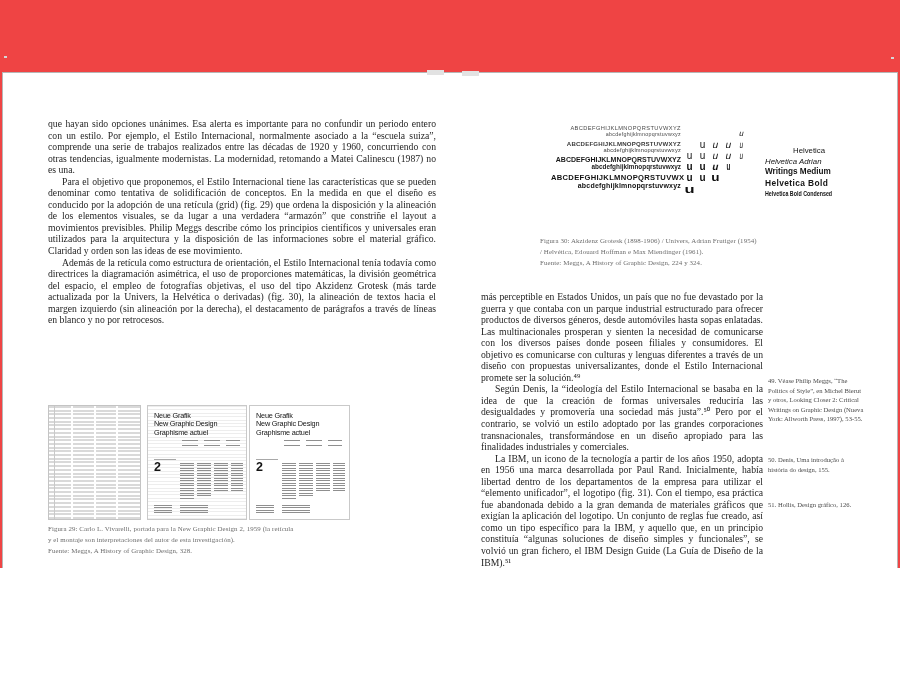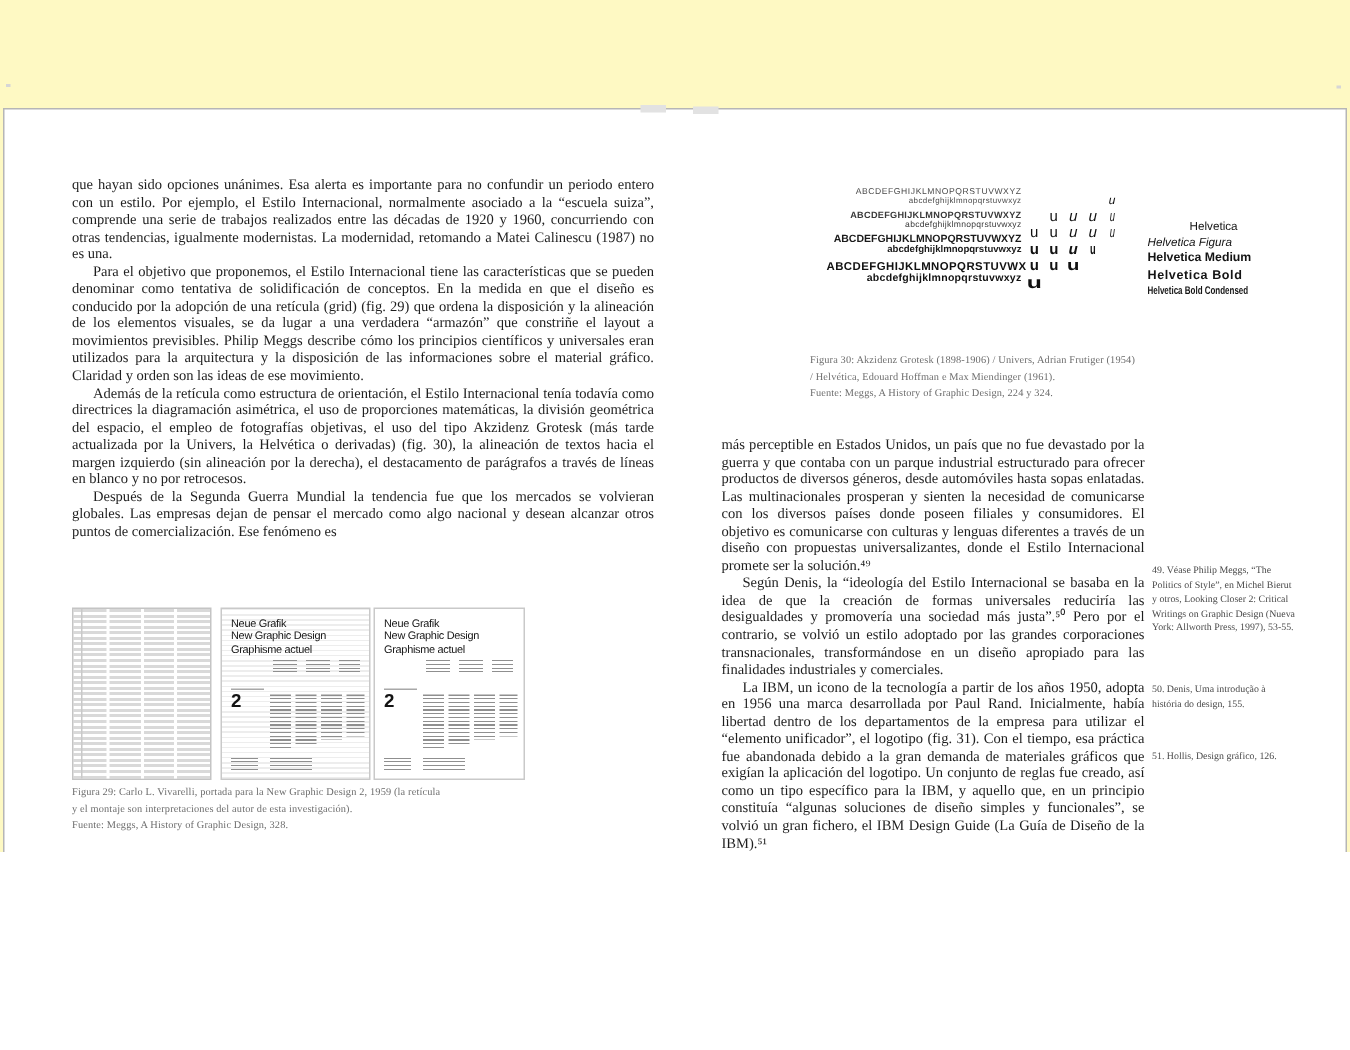--- a/index.html
+++ b/index.html
@@ -1,16 +1,16 @@
 <!DOCTYPE html>
 <html><head>
 <meta charset="utf-8">
 <style>
   html,body{margin:0;padding:0;background:#ffffff;}
-  .canvas{position:relative;width:900px;height:568px;background:#fef9c3;overflow:hidden;
+  .canvas{position:relative;width:900px;height:568px;background:#ef4444;overflow:hidden;
           font-family:"Liberation Serif",serif;}
   .corner-tick{position:absolute;width:3px;height:2px;background:#d6d6d6;}
   .spread{position:absolute;left:2px;top:72px;width:894px;height:552px;background:#ffffff;
           border:1px solid #b6b6b6;}
   .spine-mark{position:absolute;width:17px;height:5px;background:#e2e2e2;}
 
   
   .body-copy{position:absolute;font-family:"Liberation Serif",serif;color:#1e1e1e;
              font-size:9.7px;line-height:11.55px;text-align:justify;}
   .body-copy p{margin:0;text-indent:14px;}
@@ -102,21 +102,20 @@
     <div class="spine-mark" style="left:459px;top:-2px;"></div>
     <div class="spine-mark" style="left:426px;bottom:-3px;"></div>
     <div class="spine-mark" style="left:461px;bottom:-2px;"></div>
 
     <div>
 
       <div class="body-copy" style="left:45px;top:45px;width:388px;">
         <p class="first">que hayan sido opciones unánimes. Esa alerta es importante para no confundir un periodo entero con un estilo. Por ejemplo, el Estilo Internacional, normalmente asociado a la “escuela suiza”, comprende una serie de trabajos realizados entre las décadas de 1920 y 1960, concurriendo con otras tendencias, igualmente modernistas. La modernidad, retomando a Matei Calinescu (1987) no es una.</p>
         <p>Para el objetivo que proponemos, el Estilo Internacional tiene las características que se pueden denominar como tentativa de solidificación de conceptos. En la medida en que el diseño es conducido por la adopción de una retícula (grid) (fig. 29) que ordena la disposición y la alineación de los elementos visuales, se da lugar a una verdadera “armazón” que constriñe el layout a movimientos previsibles. Philip Meggs describe cómo los principios científicos y universales eran utilizados para la arquitectura y la disposición de las informaciones sobre el material gráfico. Claridad y orden son las ideas de ese movimiento.</p>
         <p>Además de la retícula como estructura de orientación, el Estilo Internacional tenía todavía como directrices la diagramación asimétrica, el uso de proporciones matemáticas, la división geométrica del espacio, el empleo de fotografías objetivas, el uso del tipo Akzidenz Grotesk (más tarde actualizada por la Univers, la Helvética o derivadas) (fig. 30), la alineación de textos hacia el margen izquierdo (sin alineación por la derecha), el destacamento de parágrafos a través de líneas en blanco y no por retrocesos.</p>
-        <p>Después de la Segunda Guerra Mundial la tendencia fue que los mercados se volvieran globales. Las empresas dejan de pensar el mercado como algo nacional y desean alcanzar otros puntos de comercialización. Ese fenómeno es</p>
       </div>
 
       <div class="fig29">
 
         <div class="panel grid-panel">
           <div class="ml"></div>
           <div class="vg" style="left:24%;"></div>
           <div class="vg" style="left:49%;"></div>
           <div class="vg" style="left:74%;"></div>
         </div>
@@ -235,22 +234,22 @@
             <span class="u-cell u-blk">u</span>
             <span class="u-cell"></span>
               <span class="u-cell"></span>
               <span class="u-cell"></span>
               <span class="u-cell"></span>
           </div>
         </div>
 
         <div class="helv">
           <div class="hv-0">Helvetica</div>
-          <div class="hv-1">Helvetica Figura</div>
-          <div class="hv-2">Helvetica Medium</div>
+          <div class="hv-1">Helvetica Adrian</div>
+          <div class="hv-2">Writings Medium</div>
           <div class="hv-3">Helvetica Bold</div>
           <div class="hv-4">Helvetica Bold Condensed</div>
         </div>
       </div>
 
       <div class="caption" style="left:537px;top:162px;">
         <div>Figura 30: Akzidenz Grotesk (1898-1906) / Univers, Adrian Frutiger (1954)</div>
         <div>/ Helvética, Edouard Hoffman e Max Miendinger (1961).</div>
         <div>Fuente: Meggs, A History of Graphic Design, 224 y 324.</div>
       </div>

